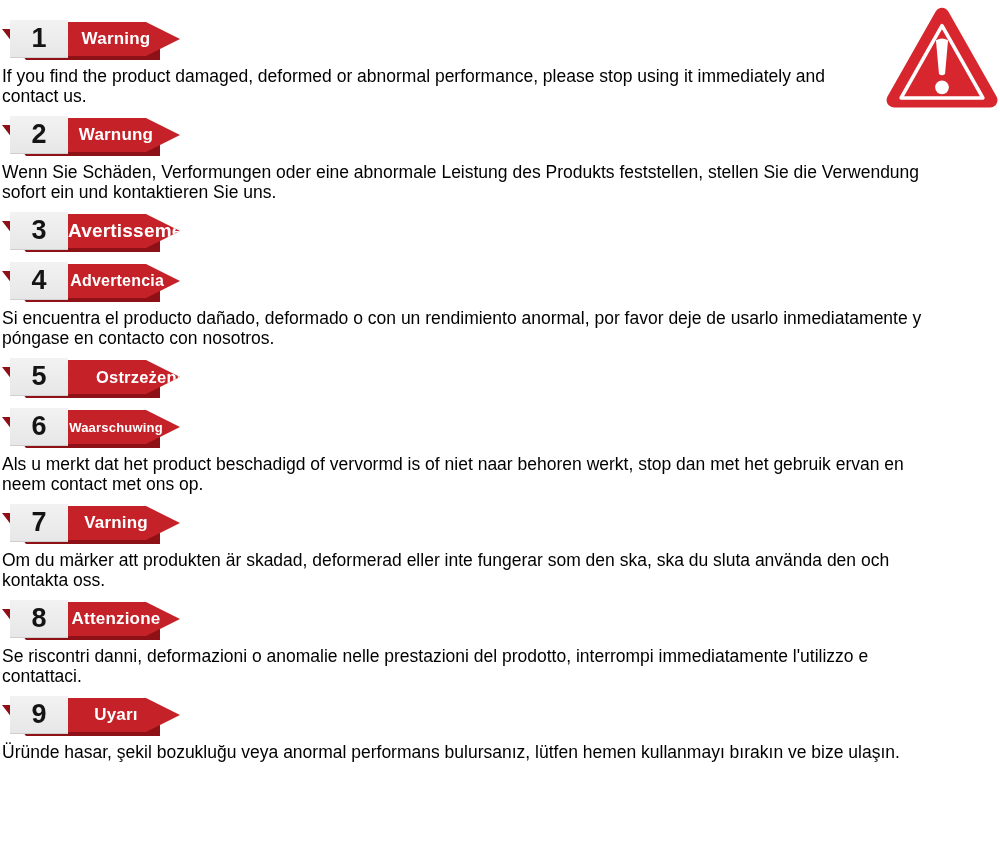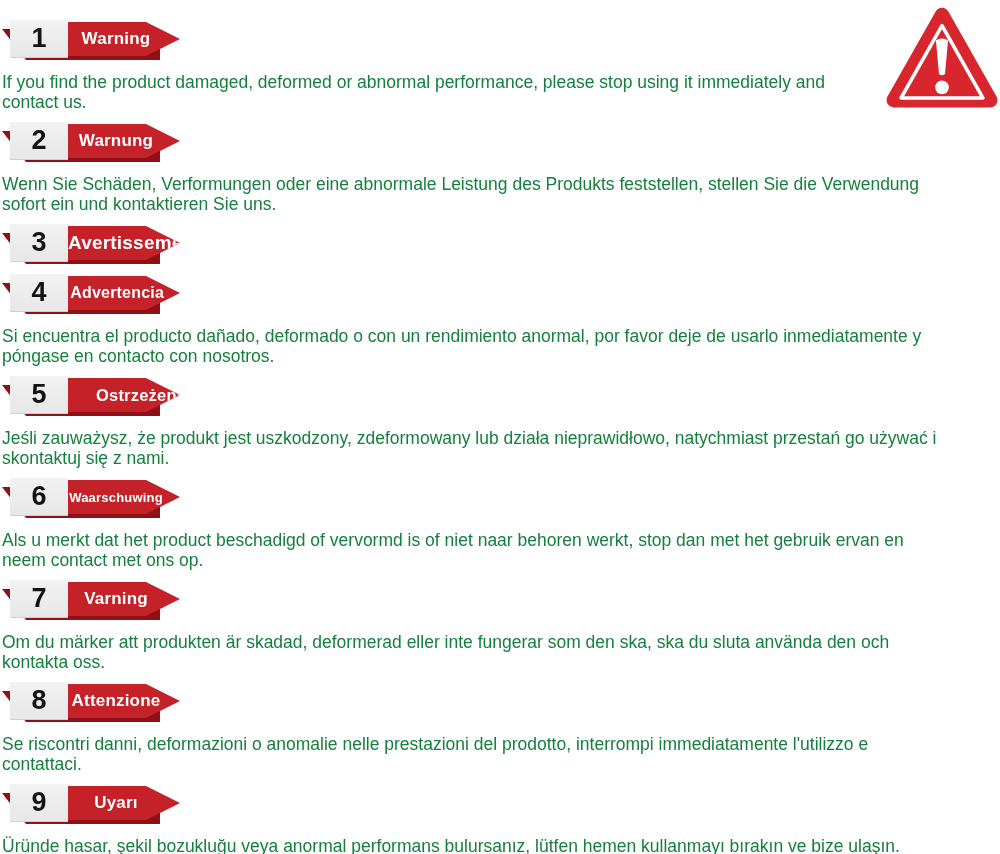--- a/index.html
+++ b/index.html
@@ -76,24 +76,24 @@
     box-shadow: 0 1px 0 #cfcfcf;
     display: flex;
     align-items: center;
     justify-content: center;
     font-size: 27px;
     font-weight: 600;
     color: #141414;
   }
 
   .body-text {
-    margin: 12px 0 9px 0;
+    margin: 6px 0 9px 0;
     font-size: 17.5px;
     line-height: 20px;
-    color: #15803d;
+    color: #000000;
     max-width: 948px;
   }
   .body-text.narrow { max-width: 872px; }
 </style>
 </head>
 <body>
 
 <div class="page">
 
   <div class="tri-wrap">
@@ -149,21 +149,20 @@
   </div>
 
   <div class="section">
     <div class="banner">
       <div class="ribbon-shadow"></div>
       <div class="ribbon">
         <span class="ribbon-label fit" style="font-size: 16.5px; padding-left: 28px;">Ostrzeżenie</span>
       </div>
       <div class="num-box">5</div>
     </div>
-    <p class="body-text">Jeśli zauważysz, że produkt jest uszkodzony, zdeformowany lub działa nieprawidłowo, natychmiast przestań go używać i skontaktuj się z nami.</p>
   </div>
 
   <div class="section">
     <div class="banner">
       <div class="ribbon-shadow"></div>
       <div class="ribbon">
         <span class="ribbon-label fit" style="font-size: 13px;">Waarschuwing</span>
       </div>
       <div class="num-box">6</div>
     </div>

